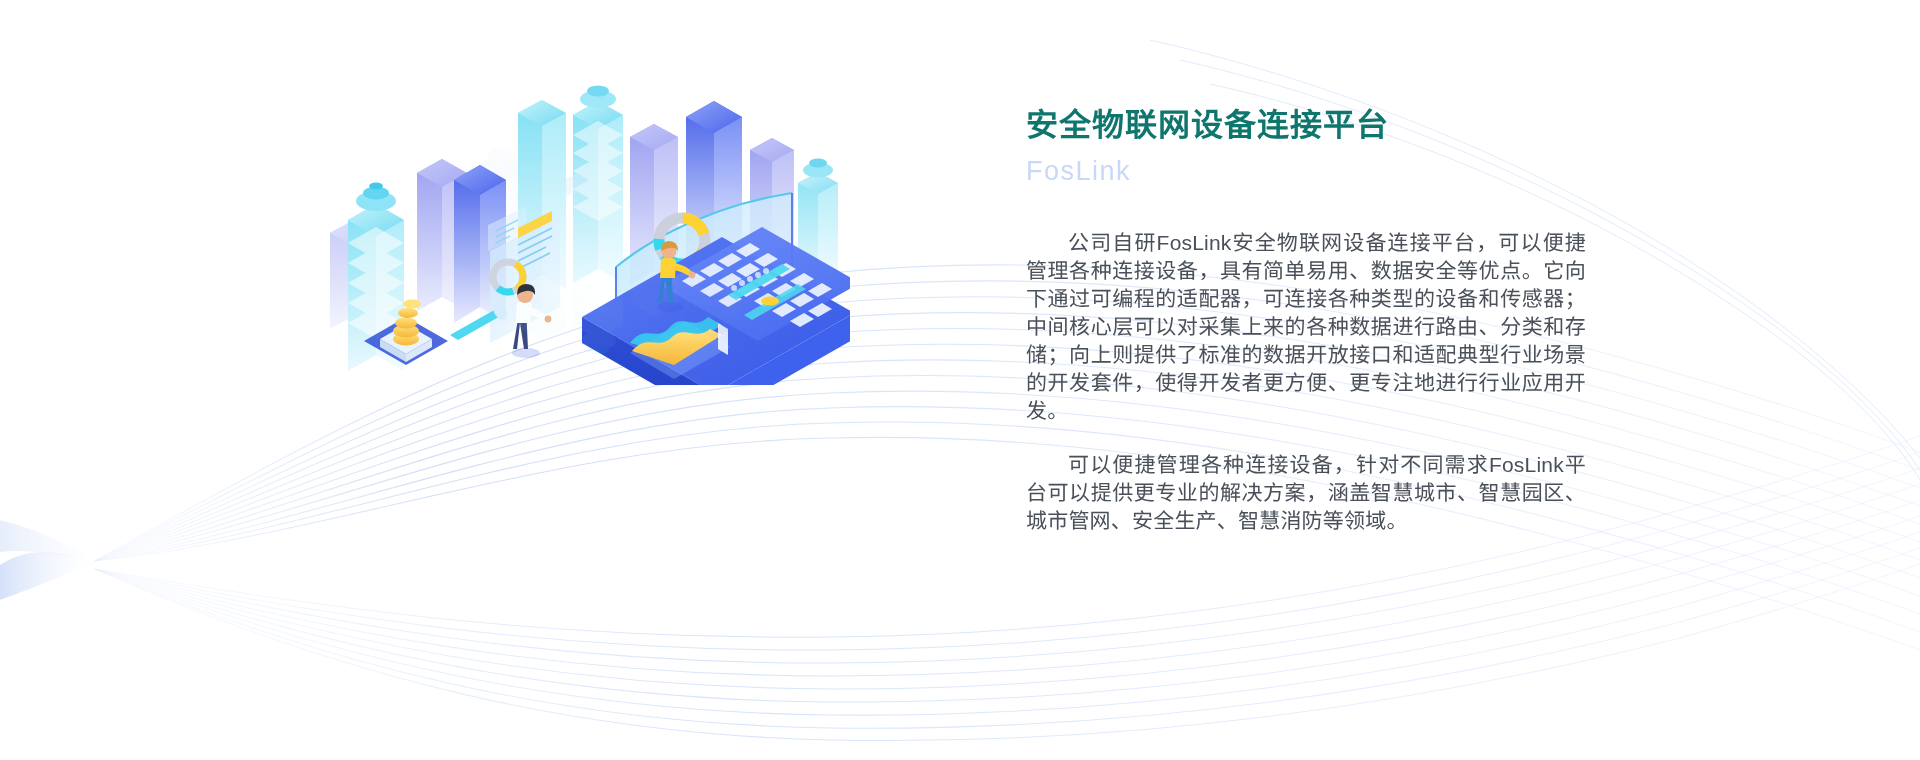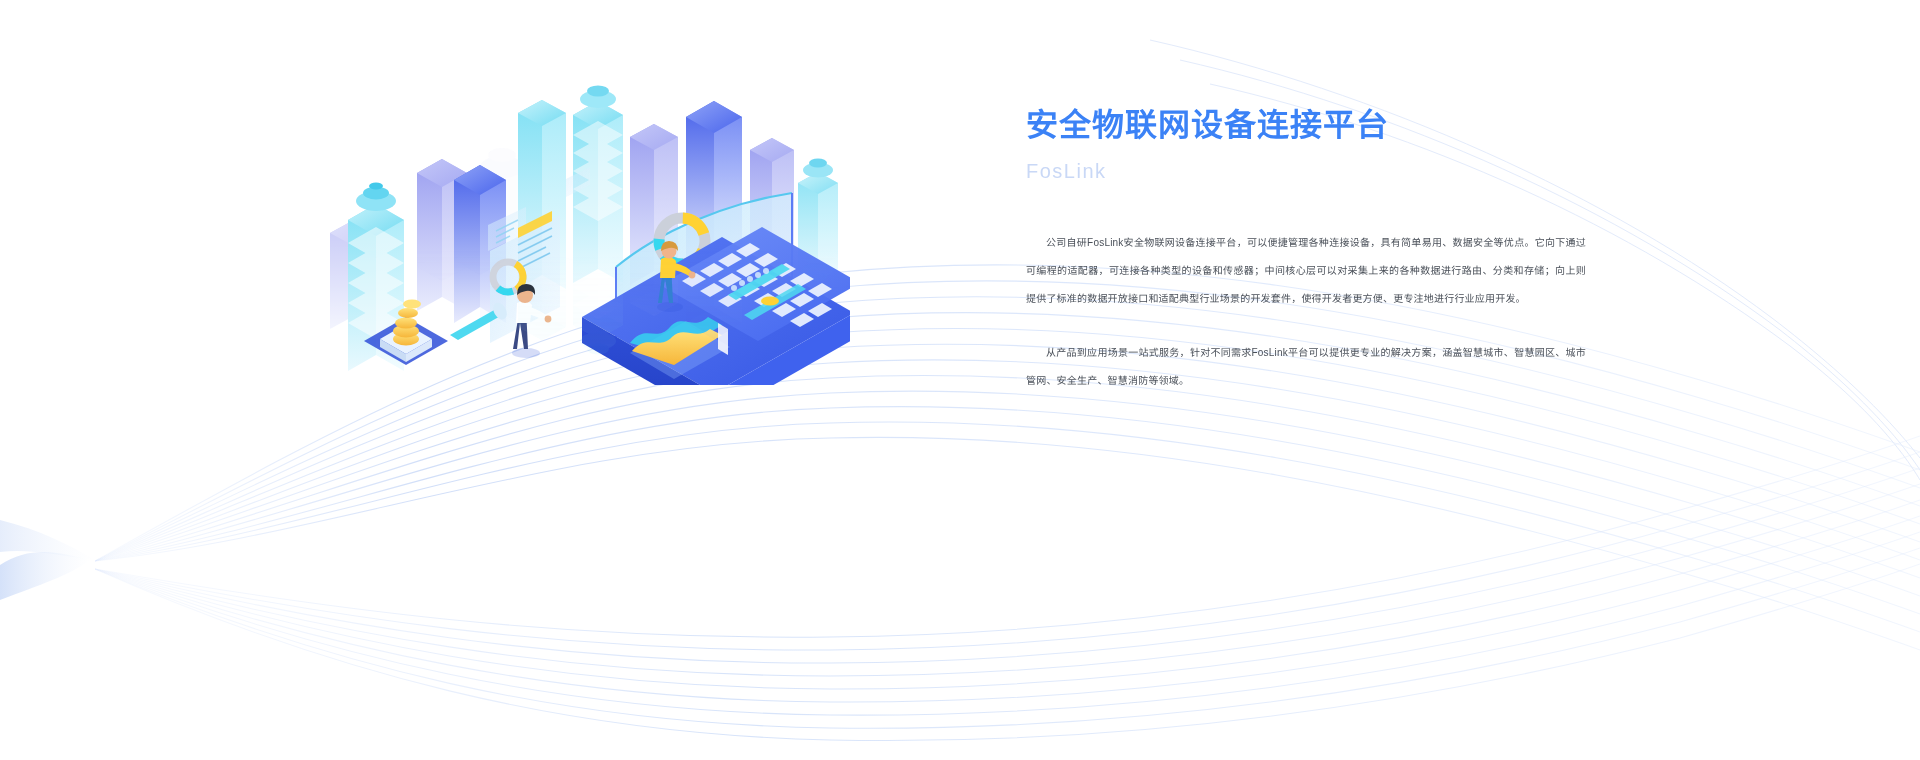--- a/index.html
+++ b/index.html
@@ -22,29 +22,29 @@
     position:absolute;left:330px;top:385px;width:520px;height:200px;
     opacity:.18;transform:scaleY(-1);transform-origin:top center;
     -webkit-mask-image:linear-gradient(to bottom,rgba(0,0,0,.55),rgba(0,0,0,0) 70%);
     mask-image:linear-gradient(to bottom,rgba(0,0,0,.55),rgba(0,0,0,0) 70%);
     pointer-events:none;
   }
 
   
   #text-col{position:absolute;left:1026px;top:103px;width:560px;}
   #page-title{
-    font-size:32px;line-height:44px;font-weight:700;color:#3b82f6;
+    font-size:32px;line-height:44px;font-weight:700;color:#0f766e;
     letter-spacing:1px;margin:0;
   }
   #product-name{
-    font-size:20px;line-height:40px;font-weight:400;color:#c9d8f6;
+    font-size:27px;line-height:40px;font-weight:400;color:#c9d8f6;
     letter-spacing:1.5px;margin:4px 0 0 0;
   }
   .body-para{
-    font-size:10px;line-height:28px;color:#4a5059;
+    font-size:21px;line-height:28px;color:#4a5059;
     margin:0;text-indent:2em;text-align:justify;letter-spacing:.2px;
   }
   #para-1{margin-top:38px;}
   #para-2{margin-top:26px;}
   #para-3{margin-top:26px;}
 </style>
 </head>
 <body>
 
 <div id="stage">
@@ -420,16 +420,16 @@
     <svg viewBox="0 0 520 330" width="520" height="330" aria-hidden="true">
       <use href="#illustration"></use>
     </svg>
   </div>
 
   <div id="text-col">
     <h1 id="page-title">安全物联网设备连接平台</h1>
     <div id="product-name">FosLink</div>
 
     <p id="para-1" class="body-para">公司自研FosLink安全物联网设备连接平台，可以便捷管理各种连接设备，具有简单易用、数据安全等优点。它向下通过可编程的适配器，可连接各种类型的设备和传感器；中间核心层可以对采集上来的各种数据进行路由、分类和存储；向上则提供了标准的数据开放接口和适配典型行业场景的开发套件，使得开发者更方便、更专注地进行行业应用开发。</p>
-    <p id="para-3" class="body-para">从产品到应用场景一站式服务，针对不同需求FosLink平台可以提供更专业的解决方案，涵盖智慧城市、智慧园区、城市管网、安全生产、智慧消防等领域。</p>
+    <p id="para-3" class="body-para">可以便捷管理各种连接设备，针对不同需求FosLink平台可以提供更专业的解决方案，涵盖智慧城市、智慧园区、城市管网、安全生产、智慧消防等领域。</p>
   </div>
 
 </div>
 
 </body></html>

